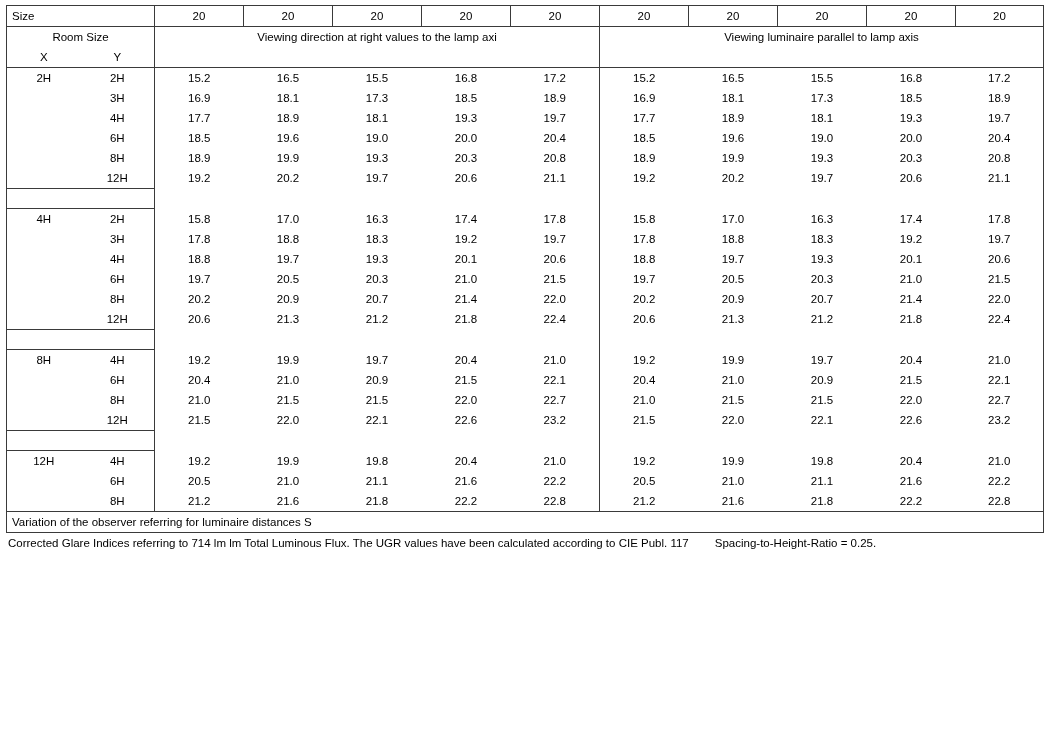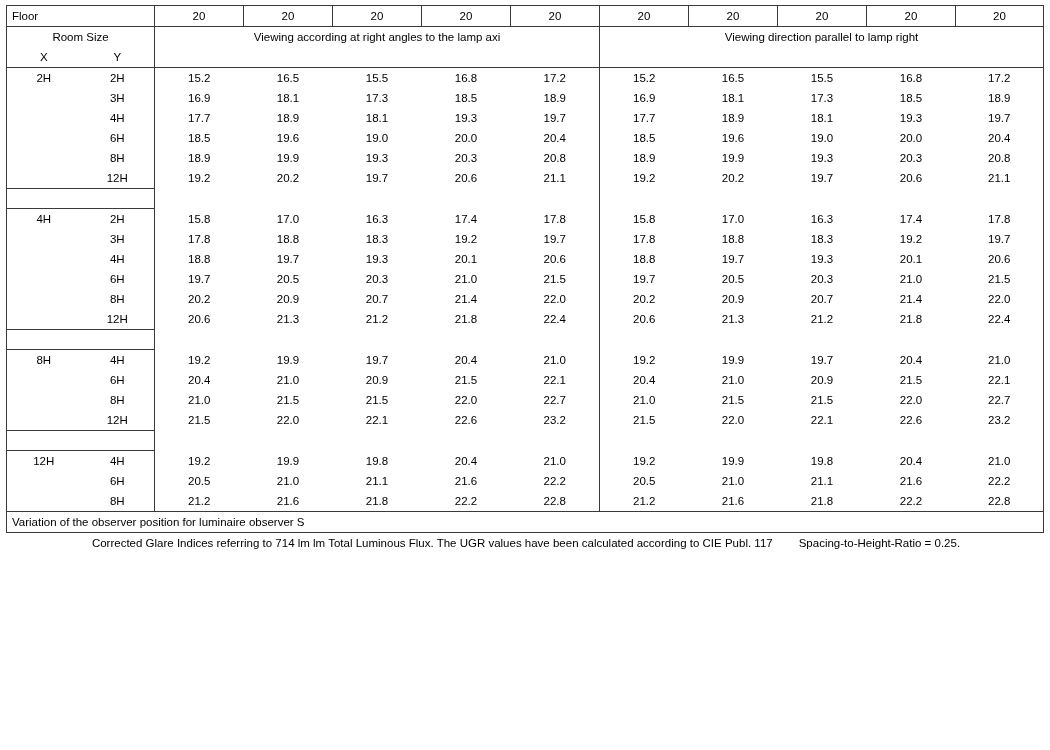--- a/index.html
+++ b/index.html
@@ -53,21 +53,20 @@
   .data td { height: 20px; }
   .gap td { height: 14px; border-left: 1px solid #3a3a3a; border-right: 1px solid #3a3a3a; border-top: none; border-bottom: none; }
   .inner-none { border: none !important; }
   .sec-left { border-left: 1px solid #3a3a3a !important; }
   .sec-right { border-right: 1px solid #3a3a3a !important; }
   .footer {
     margin-top: 4px;
     font-size: 11.5px;
     padding-left: 2px;
     white-space: nowrap;
-    text-align: center;
   }
   .footer .gap2 { display: inline-block; width: 26px; }
   .roomsize-head { text-align: center; }
   .varrow td { height: 20px; }
 </style>
 </head>
 <body>
 
 <div class="sheet">
   <table class="ugr">
@@ -83,37 +82,37 @@
         <col style="width:89px">
         <col style="width:89px">
         <col style="width:88px">
     </colgroup>
     <tbody>
 
 
 
 
       <tr>
-        <td class="rowlabel">Floor</td>
+        <td class="rowlabel">Size</td>
         <td class="num">20</td>
         <td class="num">20</td>
         <td class="num">20</td>
         <td class="num">20</td>
         <td class="num">20</td>
         <td class="num">20</td>
         <td class="num">20</td>
         <td class="num">20</td>
         <td class="num">20</td>
         <td class="num">20</td>
       </tr>
 
       <tr>
         <td class="roomsize-head nb-b">Room Size</td>
-        <td class="c nb-b" colspan="5">Viewing according at right angles to the lamp axi</td>
-        <td class="c nb-b" colspan="5">Viewing direction parallel to lamp right</td>
+        <td class="c nb-b" colspan="5">Viewing direction at right values to the lamp axi</td>
+        <td class="c nb-b" colspan="5">Viewing luminaire parallel to lamp axis</td>
       </tr>
       <tr>
         <td class="nb-t">
           <div style="display:flex;">
             <div style="width:50%;text-align:center;">X</div>
             <div style="width:50%;text-align:center;">Y</div>
           </div>
         </td>
         <td class="nb-t" colspan="5"></td>
         <td class="nb-t" colspan="5"></td>
@@ -474,21 +473,21 @@
         <td class="num nb-t inner-none" style="border-bottom:1px solid #3a3a3a !important;">22.2</td>
         <td class="num nb-t inner-none sec-right" style="border-bottom:1px solid #3a3a3a !important;">22.8</td>
         <td class="num nb-t inner-none sec-left" style="border-bottom:1px solid #3a3a3a !important;">21.2</td>
         <td class="num nb-t inner-none" style="border-bottom:1px solid #3a3a3a !important;">21.6</td>
         <td class="num nb-t inner-none" style="border-bottom:1px solid #3a3a3a !important;">21.8</td>
         <td class="num nb-t inner-none" style="border-bottom:1px solid #3a3a3a !important;">22.2</td>
         <td class="num nb-t inner-none sec-right" style="border-bottom:1px solid #3a3a3a !important;">22.8</td>
       </tr>
 
       <tr>
-        <td class="rowlabel" colspan="11">Variation of the observer position for luminaire observer S</td>
+        <td class="rowlabel" colspan="11">Variation of the observer referring for luminaire distances S</td>
       </tr>
 
 
 
     </tbody>
   </table>
 
   <div class="footer">
     <span>Corrected Glare Indices referring to 714 lm lm Total Luminous Flux. The UGR values have been calculated according to CIE Publ. 117</span><span class="gap2"></span><span>Spacing-to-Height-Ratio = 0.25.</span>
   </div>

